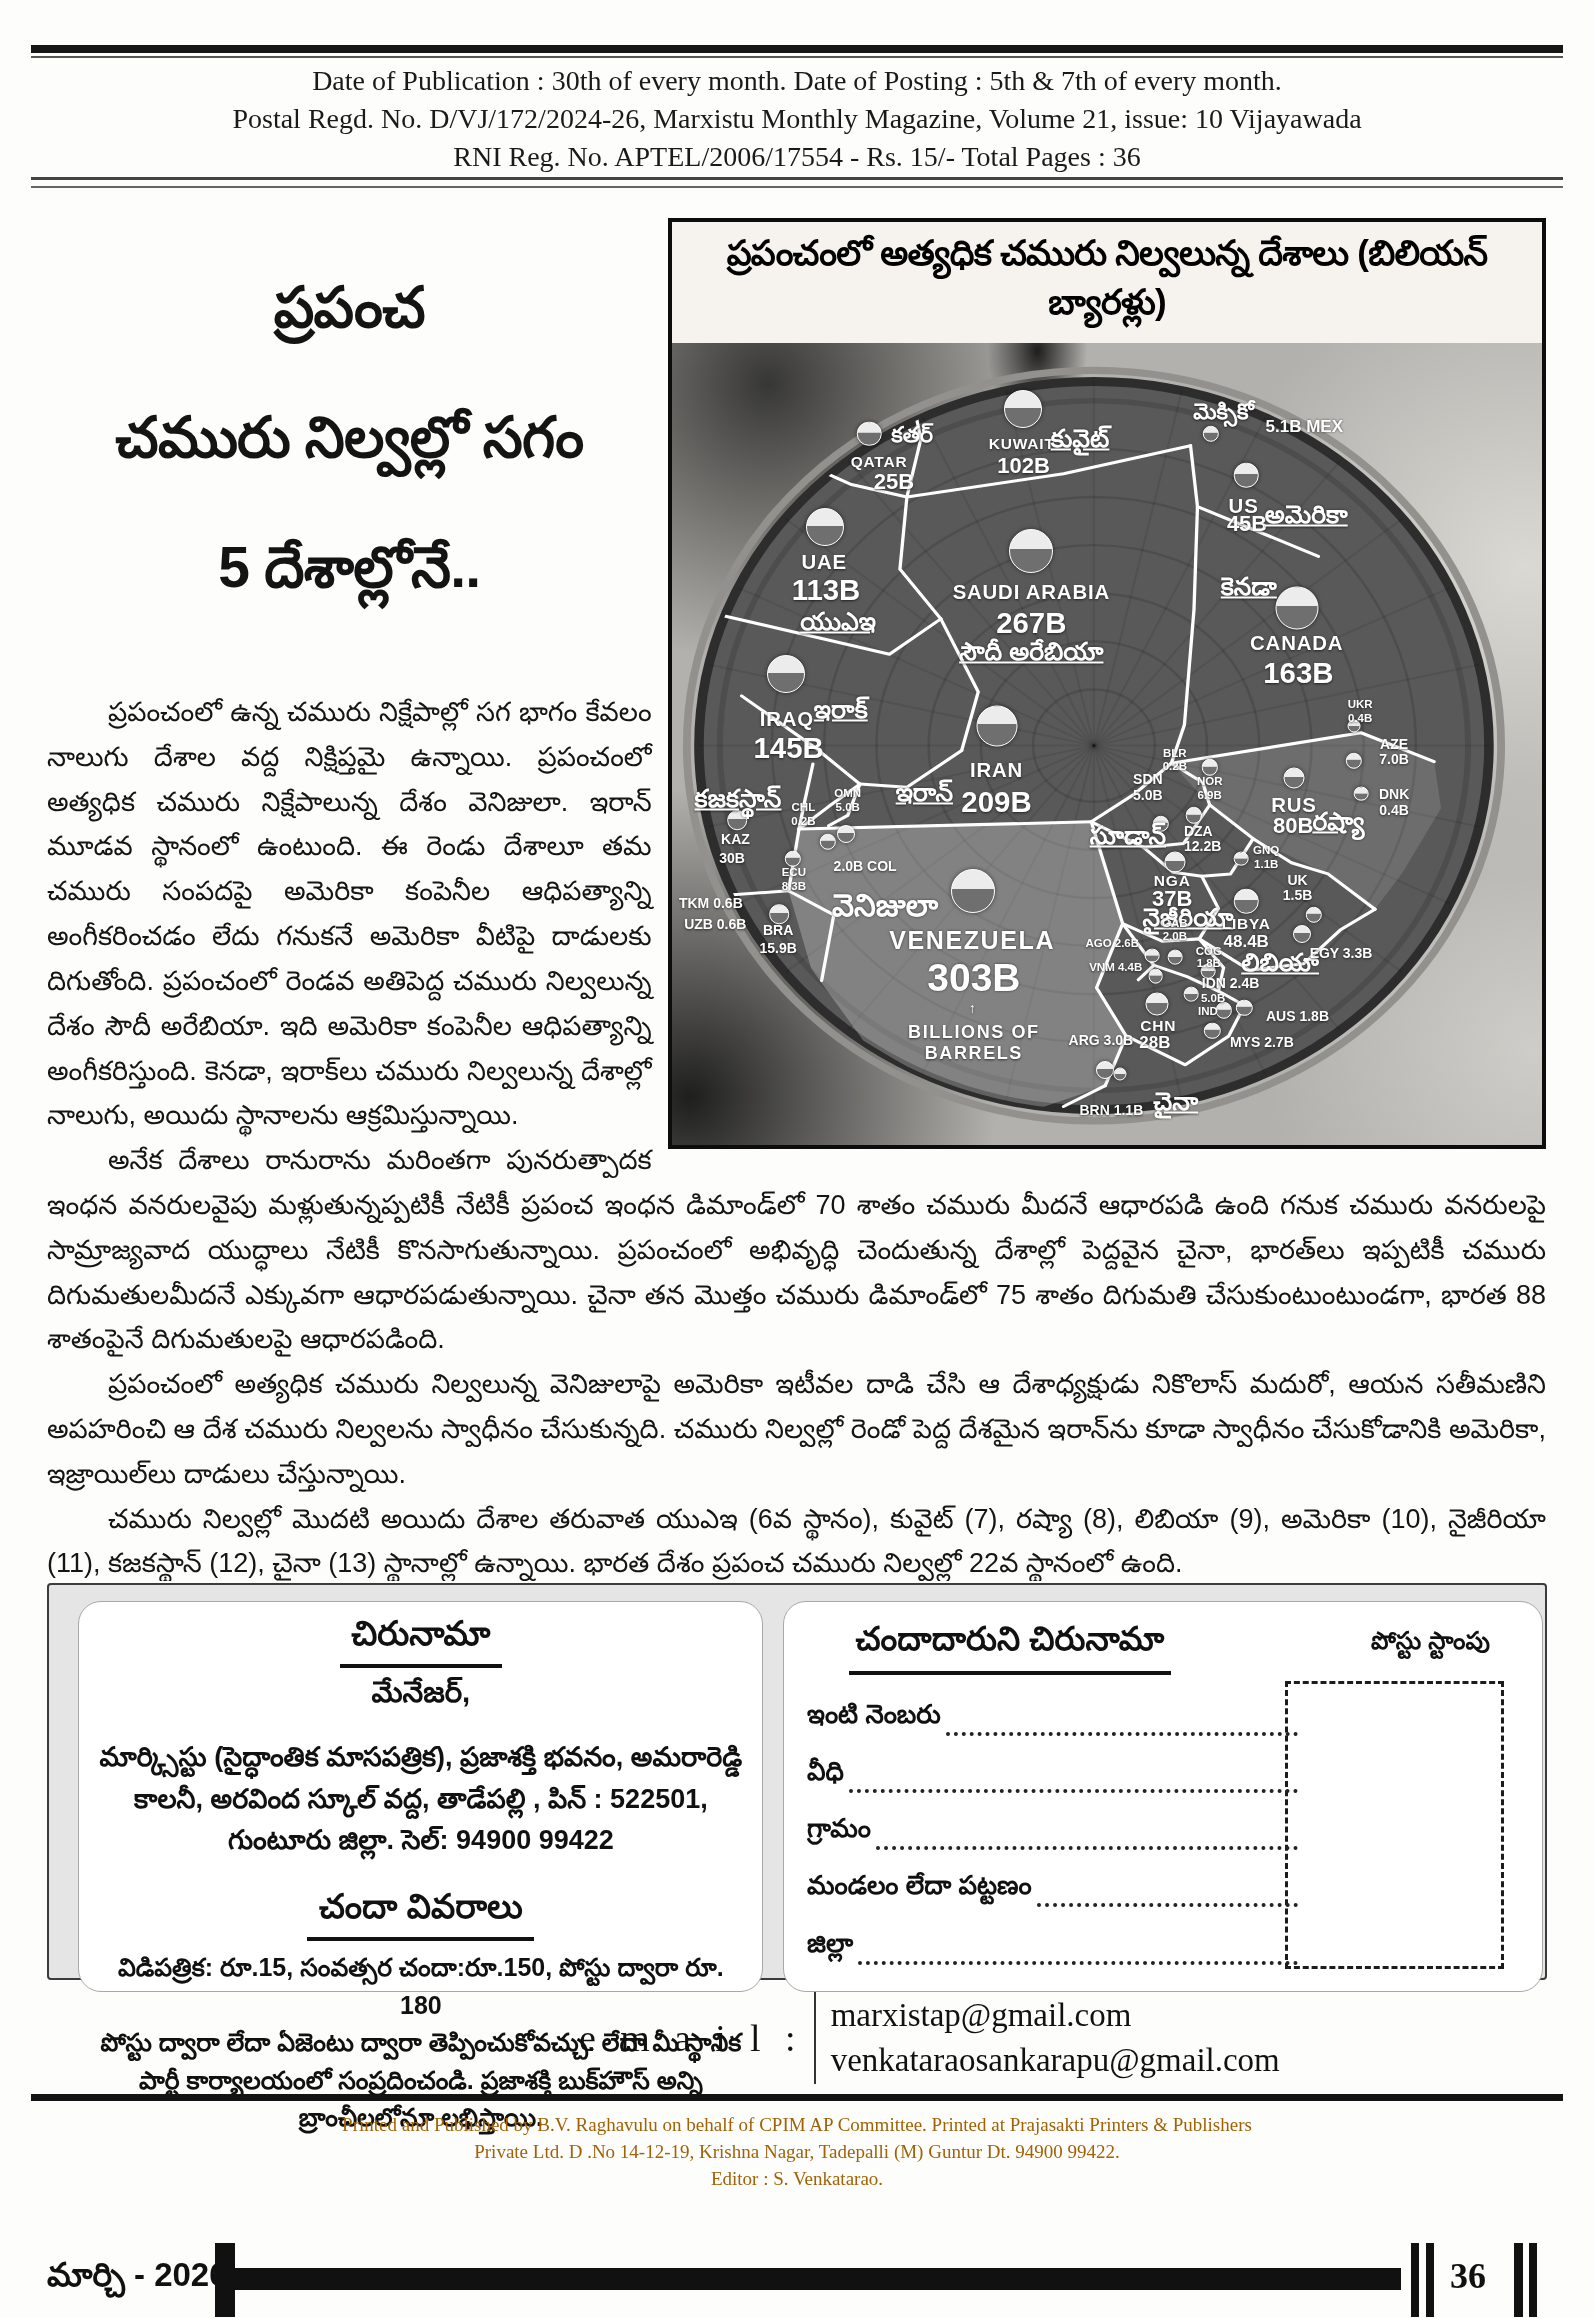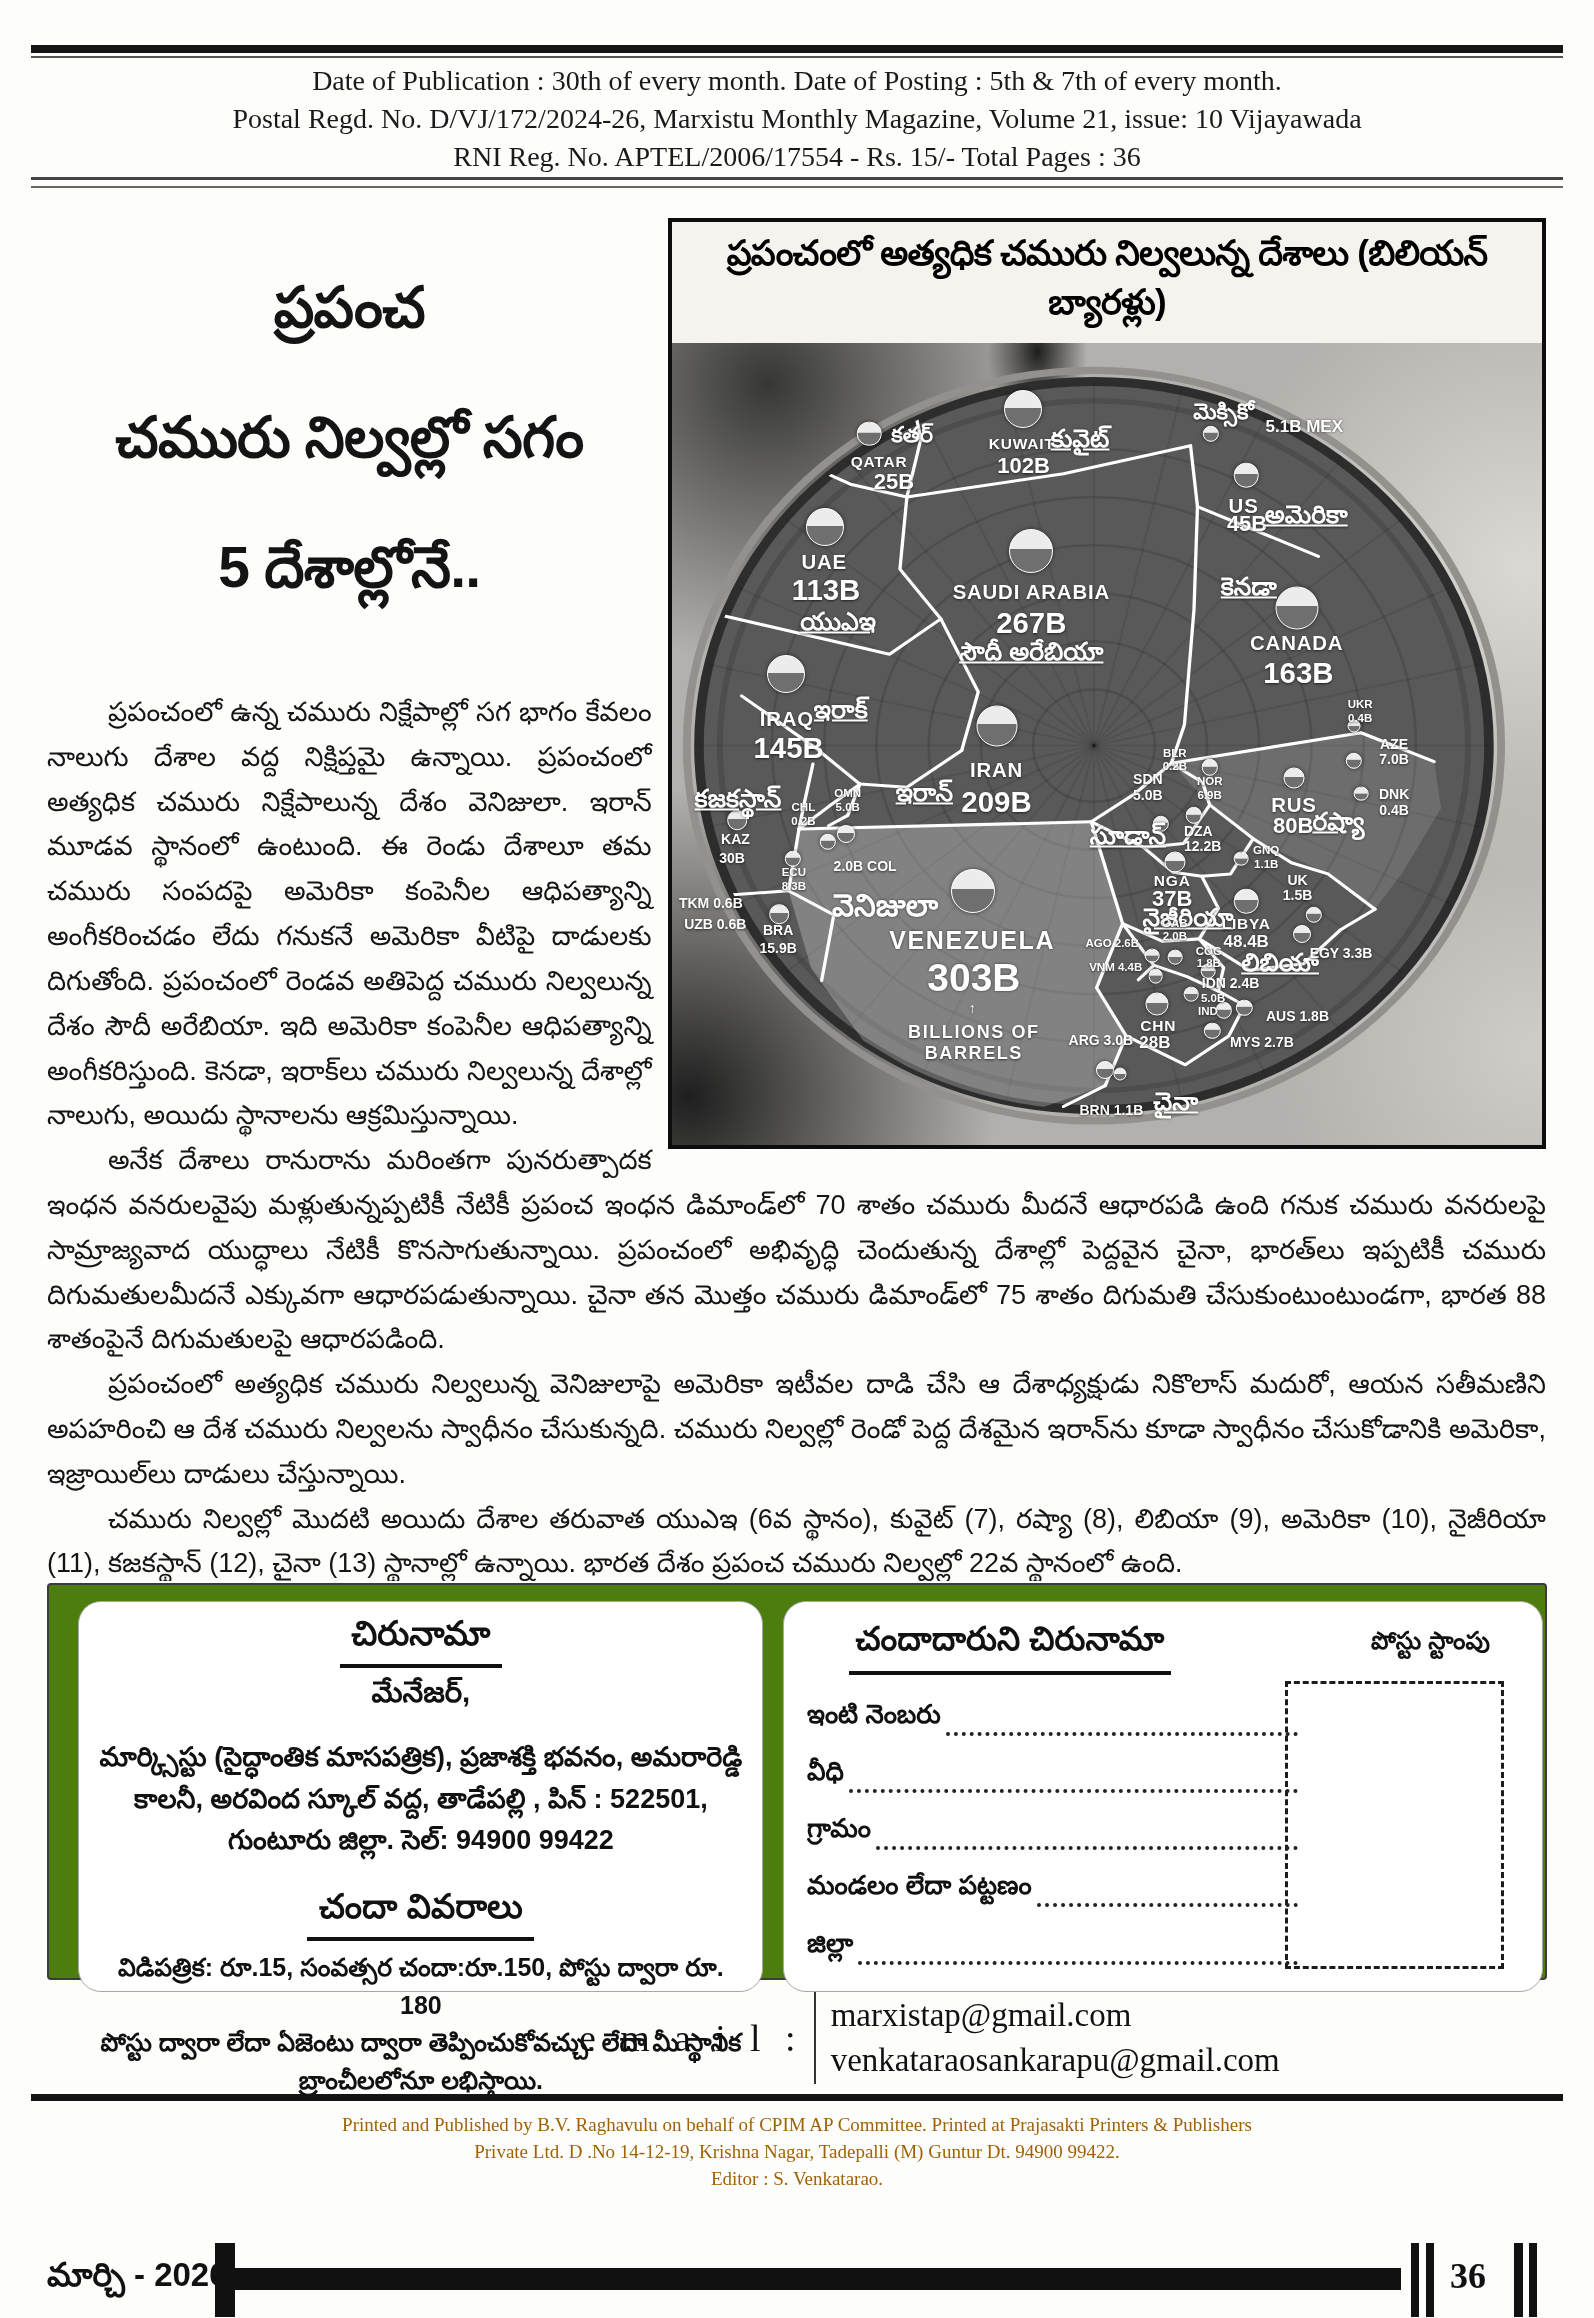--- a/index.html
+++ b/index.html
@@ -53,21 +53,21 @@
           background:linear-gradient(180deg,#ececec 0 46%,#6f6f6f 46% 100%); }
 
   .hl { font-weight:bold; text-align:center; font-size:57px; color:#141414; letter-spacing:-0.8px; }
   .hl1 { margin-top:56px; } .hl2 { margin-top:49px; } .hl3 { margin-top:49px; }
 
   .para { font-size:27px; line-height:1.66; text-align:justify; text-indent:61px; color:#151515; }
   .para1 { margin-top:75px; }
 
   
   .subs { position:absolute; left:47px; right:47px; top:1583px; height:397px;
-          background:#4d7c0f; border:2.5px solid #3c3c3c; border-radius:4px; }
+          background:#e5e5e5; border:2.5px solid #3c3c3c; border-radius:4px; }
   .whitebox { position:absolute; background:#fff; border:1.6px solid #a8a8a8; border-radius:23px; }
   .addrbox { left:29.4px; top:16.4px; width:685px; height:391px; text-align:center; padding:11.5px 18px; }
   .boxtitle { display:inline-block; font-size:34px; font-weight:bold; border-bottom:4.1px solid #111; padding:0 11.5px 3.3px; }
   .mgr { font-size:29.4px; font-weight:bold; margin-top:6.5px; }
   .addrline { font-size:27px; font-weight:bold; line-height:1.55; }
   .addr-lines { margin-top:21px; }
   .subtitle { margin-top:24.5px; }
   .subline { font-size:25px; font-weight:bold; line-height:1.5; }
   .sub-lines { margin-top:8.2px; }
 
@@ -355,20 +355,21 @@
       <div class="mgr">మేనేజర్,</div>
       <div class="addr-lines">
         <div class="addrline">మార్క్సిస్టు (సైద్ధాంతిక మాసపత్రిక), ప్రజాశక్తి భవనం, అమరారెడ్డి</div>
         <div class="addrline">కాలనీ, అరవింద స్కూల్ వద్ద, తాడేపల్లి ,  పిన్ : 522501,</div>
         <div class="addrline">గుంటూరు జిల్లా.  సెల్: 94900  99422</div>
       </div>
       <div class="subtitle"><span class="boxtitle">చందా వివరాలు</span></div>
       <div class="sub-lines">
         <div class="subline">విడిపత్రిక: రూ.15, సంవత్సర చందా:రూ.150, పోస్టు ద్వారా రూ. 180</div>
         <div class="subline">పోస్టు ద్వారా లేదా ఏజెంటు ద్వారా తెప్పించుకోవచ్చు. లేదా మీ స్థానిక</div>
+        <div class="subline">పార్టీ కార్యాలయంలో సంప్రదించండి. ప్రజాశక్తి బుక్‌హౌస్ అన్ని</div>
         <div class="subline">బ్రాంచీలలోనూ లభిస్తాయి.</div>
       </div>
     </div>
 
     <div class="whitebox subrbox">
       <span class="subr-title">చందాదారుని చిరునామా</span>
       <span class="stamp-label">పోస్టు స్టాంపు</span>
       <div class="stamp-box"></div>
       <div class="formrow" style="top:97px">
         <span class="lbl">ఇంటి నెంబరు</span>

